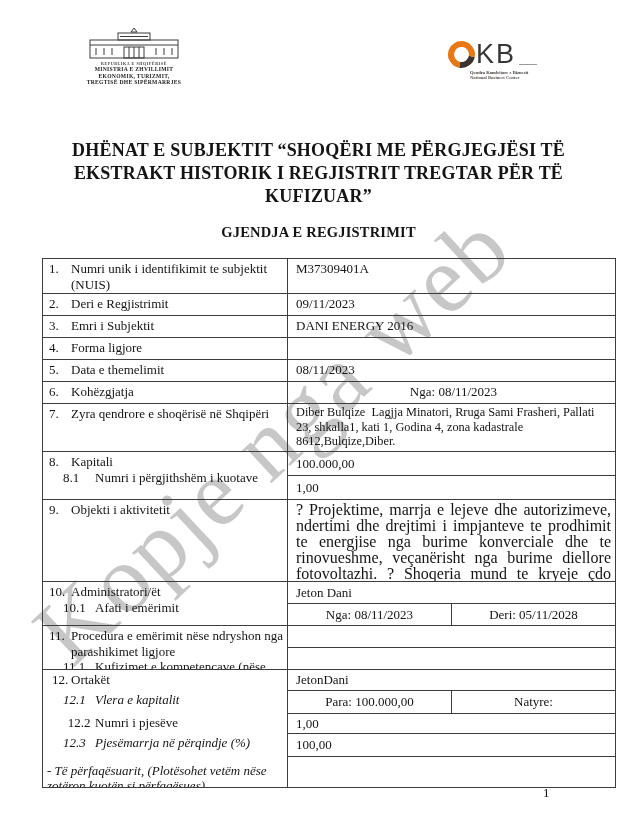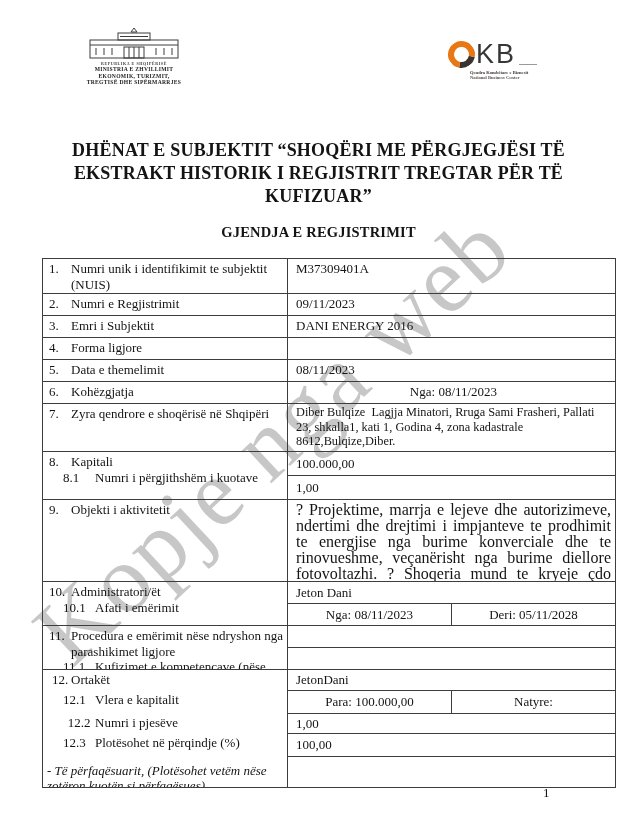--- a/index.html
+++ b/index.html
@@ -58,21 +58,21 @@
   
   .r1{height:34px;} .r22{height:22px;} .r7{height:48px;}
   .r8{height:48px;} .r8 .vr{height:24px;}
   .r9{height:82px;} .r9 .vtext{font-size:16px;line-height:16px;}
   .r7 .vtext{font-size:12.3px;line-height:14.6px;padding-top:1px;}
   .r10{height:44px;} .r10 .vr{height:22px;}
   .r11{height:44px;} .r11 .vr{height:22px;}
   .r12{height:118px;}
   .r12 .v-name{height:20px;} .r12 .v-split{height:23px;} .r12 .v-num{height:20px;}
   .r12 .v-pct{height:23px;} .r12 .v-empty{flex:1;}
-  .l20{height:20px;text-align:center;} .l23{height:23px;}
+  .l20{height:20px;text-align:center;} .l23{height:23px;font-style:italic;}
   .pageno{position:absolute;left:543px;top:785px;font-size:13px;}
 </style>
 </head>
 <body>
 
 <div class="page">
   <div class="watermark">Kopje nga web</div>
 
   <div class="content">
 
@@ -129,21 +129,21 @@
         </div>
         <div class="vc">
             <div class="vtext">M37309401A</div>
           </div>
       </div>
 
       <div class="trow r22">
         <div class="lc">
           <div class="litem">
               <span class="lnum">2.</span>
-              <span>Numri e Regjistrimit</span>
+              <span>Deri e Regjistrimit</span>
             </div>
         </div>
         <div class="vc">
             <div class="vtext">09/11/2023</div>
           </div>
       </div>
 
       <div class="trow r22">
         <div class="lc">
           <div class="litem">
@@ -286,21 +286,21 @@
           <div class="litem lsub l23">
               <span class="lnum">12.1</span>
               <span>Vlera e kapitalit</span>
             </div>
           <div class="litem lsub l20">
               <span class="lnum">12.2</span>
               <span>Numri i pjesëve</span>
             </div>
           <div class="litem lsub l23">
               <span class="lnum">12.3</span>
-              <span>Plotësohet në përqindje (%)</span>
+              <span>Pjesëmarrja në përqindje (%)</span>
             </div>
           <div class="note">- Të përfaqësuarit, (Plotësohet vetëm nëse zotëron kuotën si përfaqësues)</div>
         </div>
         <div class="vc">
           <div class="vr v-name">
               <div class="vtext">JetonDani</div>
             </div>
           <div class="vr v-split split">
             <div>Para: 100.000,00</div>
             <div>Natyre:</div>

